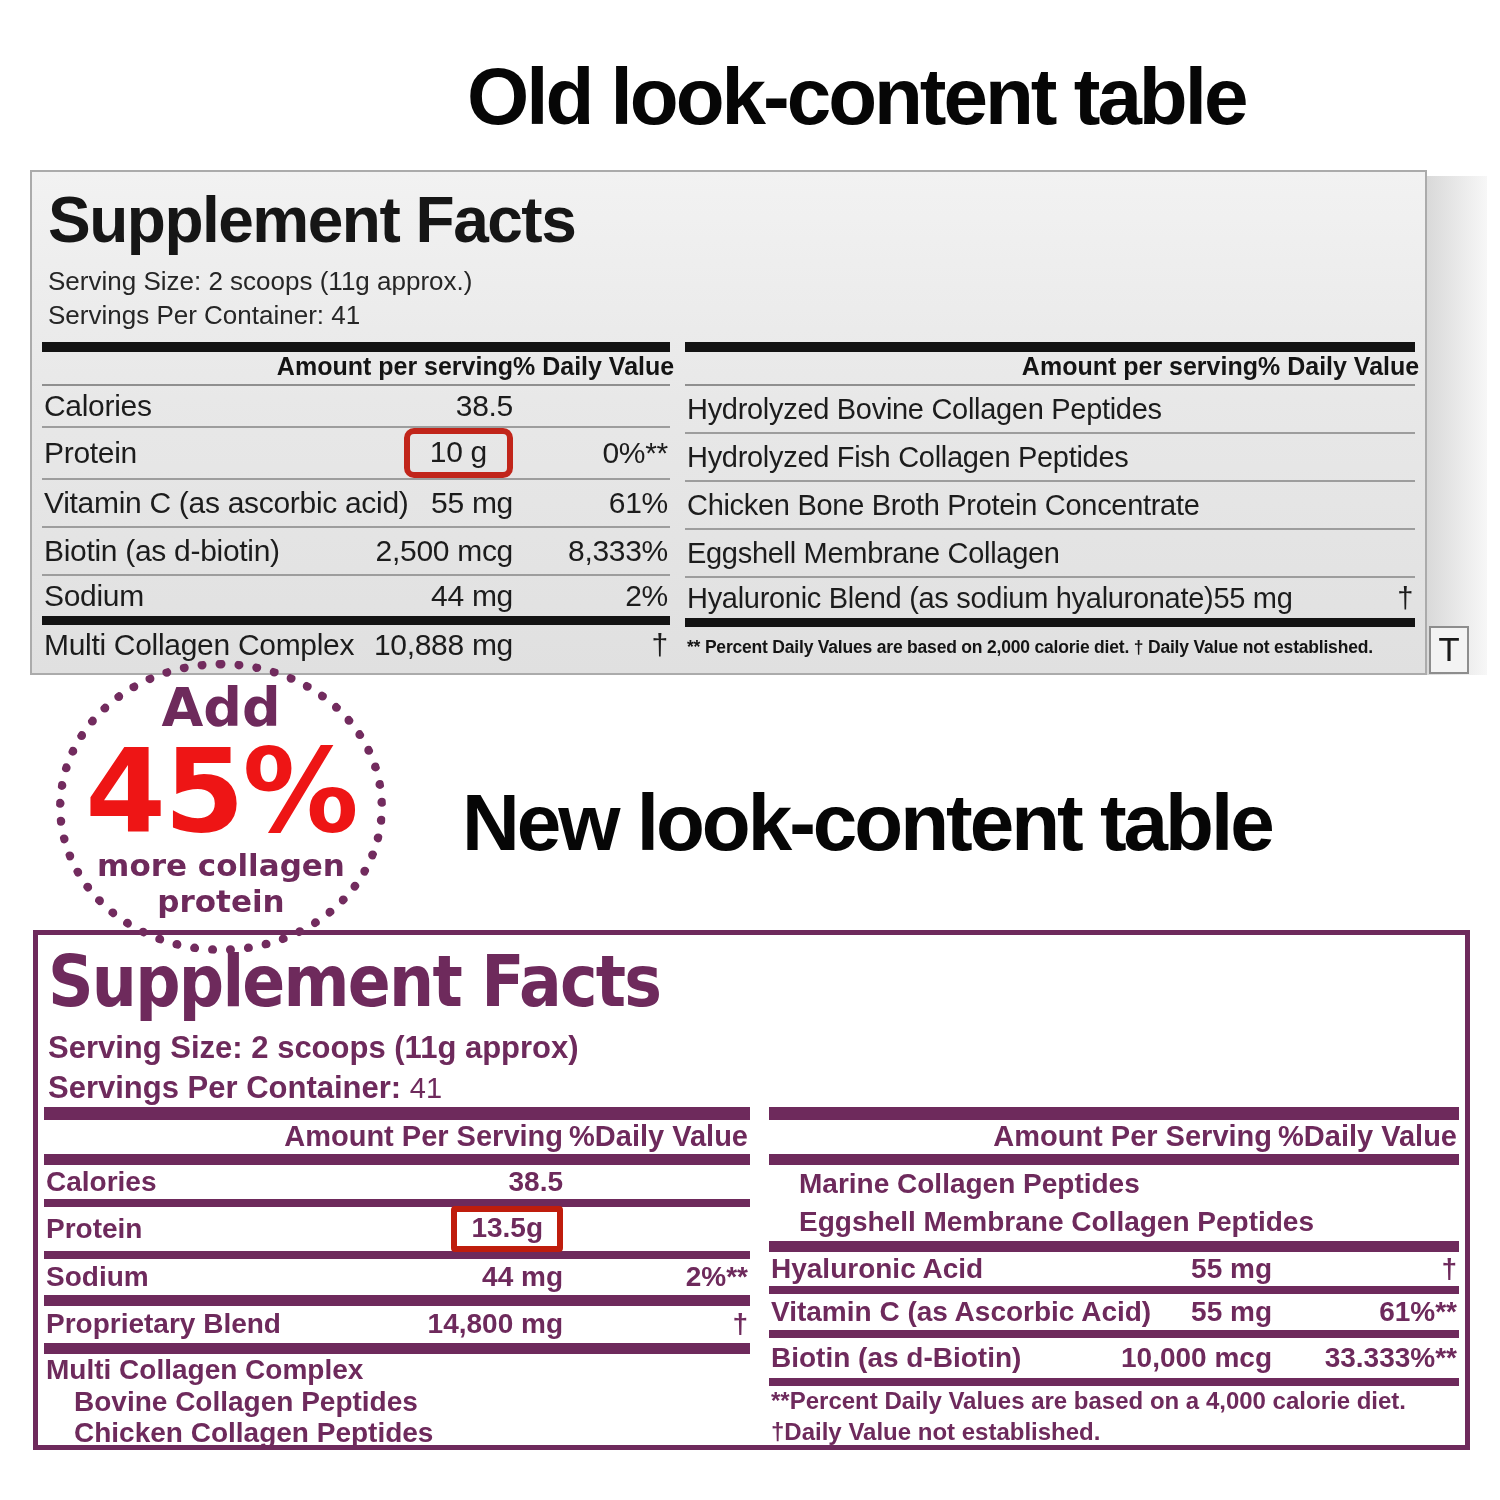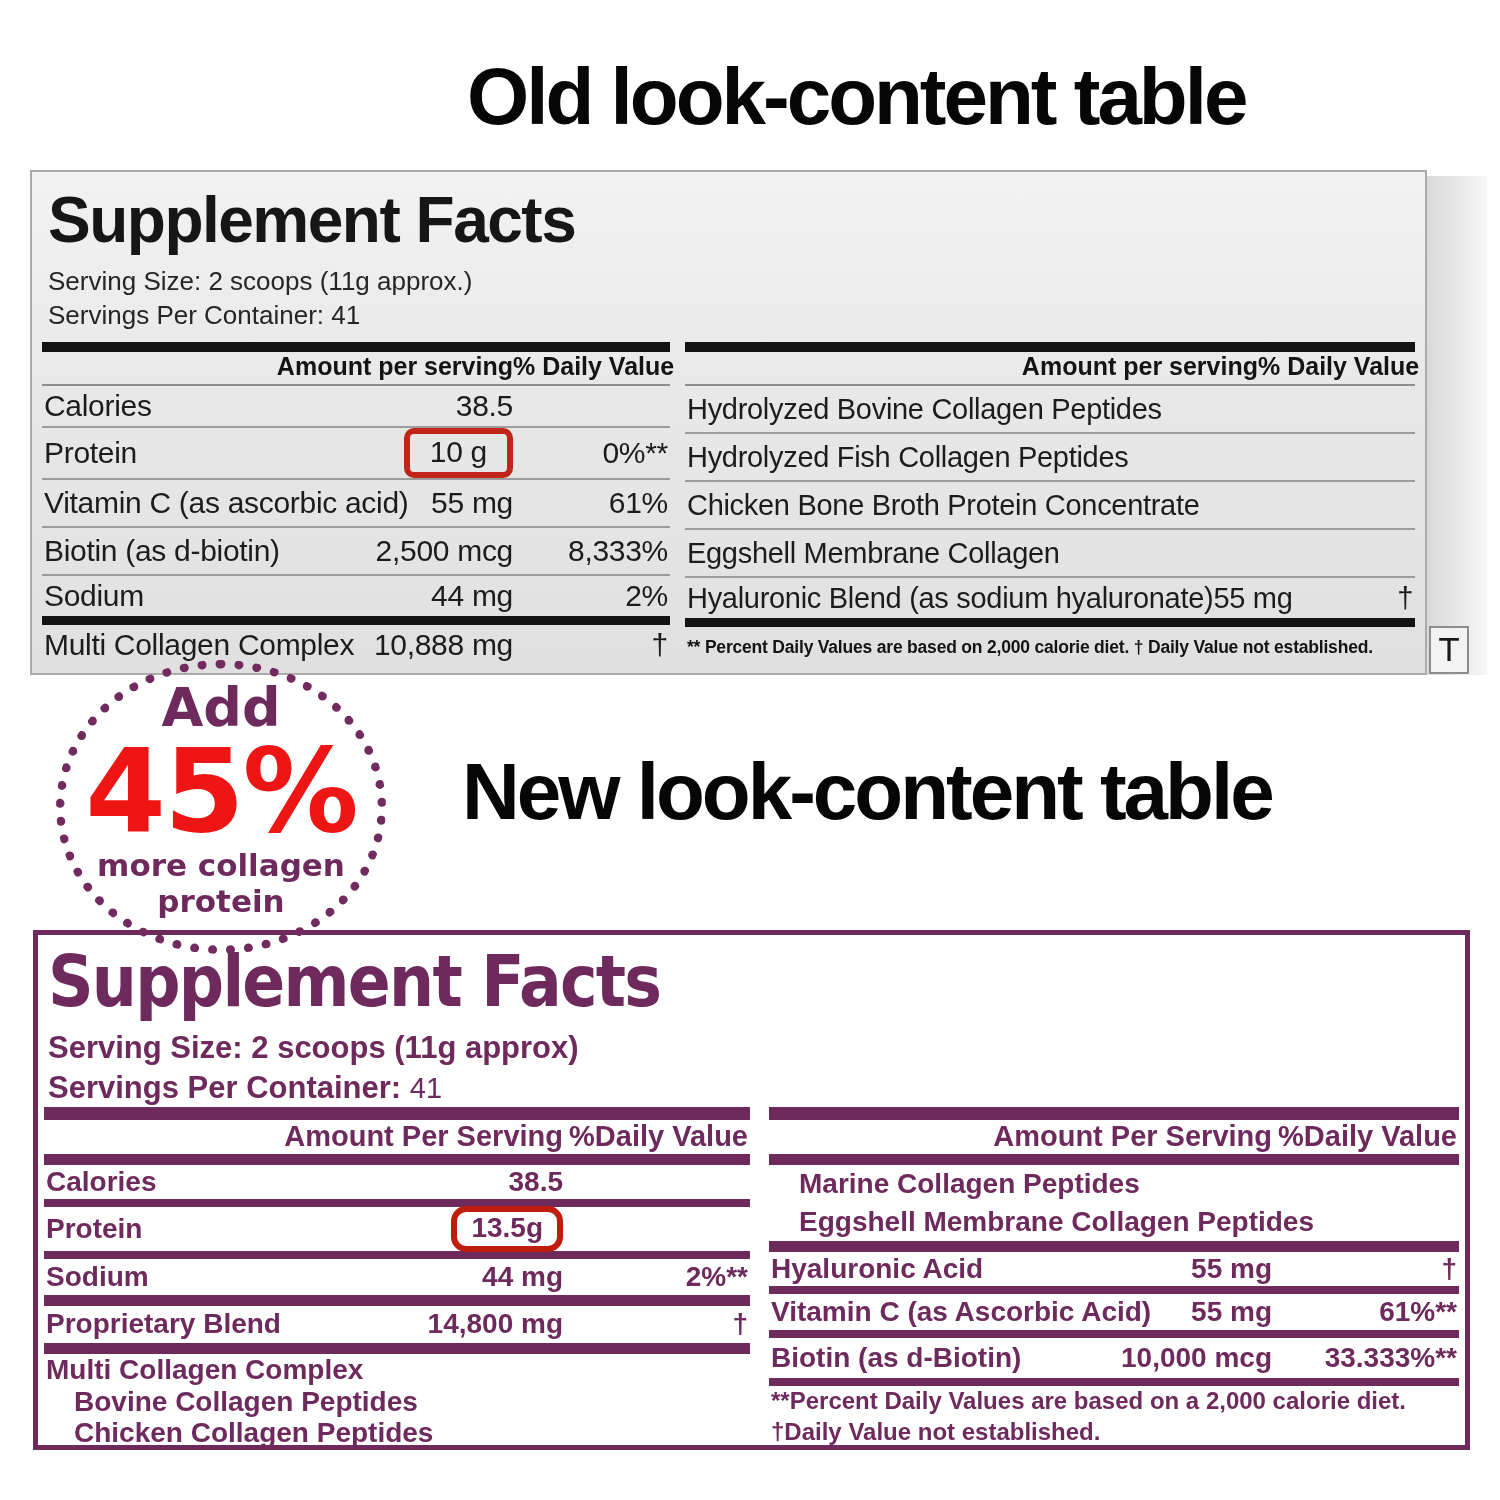--- a/index.html
+++ b/index.html
@@ -5,21 +5,21 @@
   html,body{margin:0;padding:0;}
   body{
     width:1500px;height:1500px;position:relative;background:#ffffff;
     font-family:"Liberation Sans", sans-serif;overflow:hidden;
   }
   .big-heading{
     position:absolute;font-family:"Liberation Sans",sans-serif;font-weight:700;
     font-size:80px;letter-spacing:-3px;color:#060606;white-space:nowrap;line-height:1;
   }
   #heading-old{left:467px;top:57px;}
-  #heading-new{left:462px;top:752px;}
+  #heading-new{left:462px;top:783px;}
 
   
   #old-photo-strip{
     position:absolute;left:1427px;top:176px;width:60px;height:499px;
     background:linear-gradient(90deg,#d9d9d9,#f7f7f7);
   }
   #old-panel{
     position:absolute;left:30px;top:170px;width:1397px;height:505px;box-sizing:border-box;
     background:linear-gradient(180deg,#f2f2f2 0%,#e8e8e8 45%,#e0e0e0 100%);
     border:2px solid #ababab;padding:0 10px;color:#1c1c1c;
@@ -95,21 +95,21 @@
   }
   .nrow{
     display:flex;align-items:center;font-weight:700;font-size:28px;
     padding:0 2px;white-space:nowrap;
   }
   .nh31{height:31px}.nh33{height:33px}.nh34{height:34px}.nh36{height:36px}.nh37{height:37px}.nh38{height:38px}.nh40{height:40px}.nh44{height:44px}
   .nsp{flex:1;}
   .ndv{width:185px;text-align:right;}
   .indent{padding-left:30px;}
   .nredbox{
-    display:inline-block;border:6px solid #bf1d0d;border-radius:15px;
+    display:inline-block;border:6px solid #bf1d0d;border-radius:4px;
     padding:0 14px 2px;margin:-9px 0;
   }
   .nfoot{font-weight:700;font-size:24px;display:flex;align-items:center;padding:0 2px;white-space:nowrap;}
 </style>
 </head>
 <body>
 
 <div id="heading-old" class="big-heading">Old look-content table</div>
 <div id="heading-new" class="big-heading">New look-content table</div>
 
@@ -296,17 +296,17 @@
         <span class="ndv">61%**</span>
       </div>
       <div class="nbar h8"></div>
       <div class="nrow nh40">
         <span>Biotin (as d-Biotin)</span>
         <span class="nsp"></span>
         <span>10,000 mcg</span>
         <span class="ndv">33.333%**</span>
       </div>
       <div class="nbar h8"></div>
-      <div class="nfoot nh31">**Percent Daily Values are based on a 2,000 calorie diet.</div>
+      <div class="nfoot nh31">**Percent Daily Values are based on a 4,000 calorie diet.</div>
       <div class="nfoot nh31">†Daily Value not established.</div>
     </div>
   </div>
 </div>
 
 </body></html>

